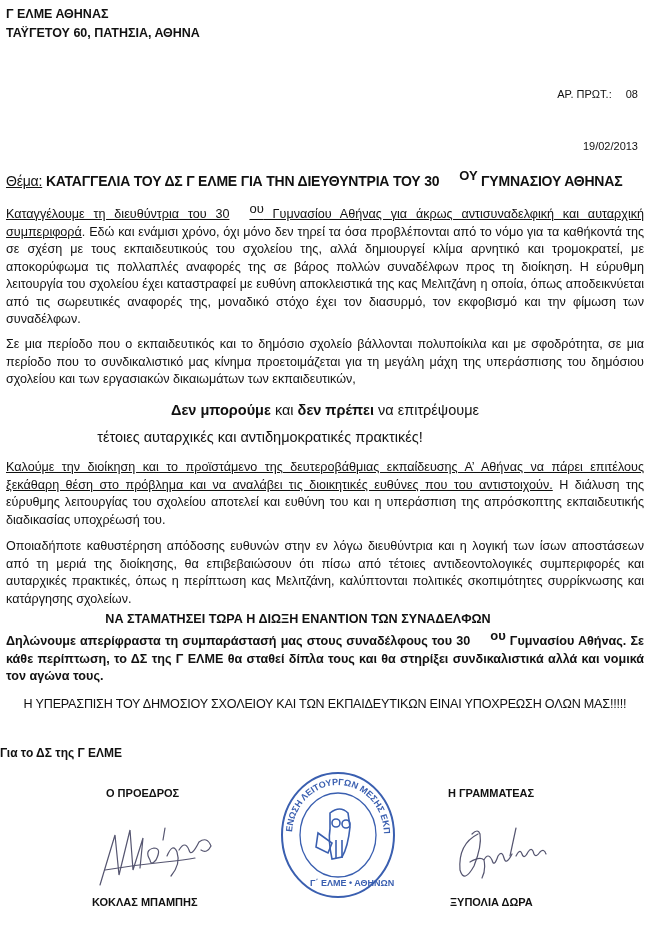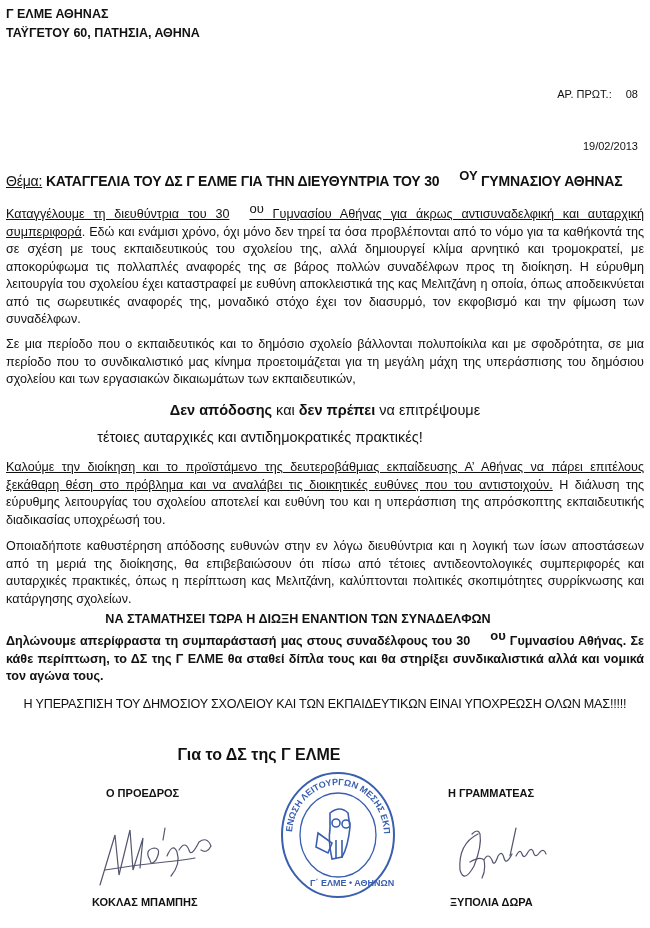--- a/index.html
+++ b/index.html
@@ -13,21 +13,21 @@
   .subject { left:6px; top:173px; font-size:14px; font-weight:bold; white-space:nowrap; letter-spacing:-0.2px; }
   .subject .lbl { text-decoration:underline; font-weight:normal; }
   sup { font-size:13px; line-height:0; vertical-align:super;padding-left:20px; }
   .para { left:6px; width:638px; font-size:12.6px; line-height:17.5px; text-align:justify; }
   .para u { }
   .bold { font-weight:bold; }
   .callout1 { left:0; width:650px; top:402px; font-size:14.5px; text-align:center; }
   .callout2 { left:0; width:520px; top:429px; font-size:14.5px; text-align:center; }
   .heading2 { left:0; width:596px; top:612px; font-size:12.6px; font-weight:bold; text-align:center; }
   .heading3 { left:0; width:650px; top:697px; font-size:12.6px; font-weight:normal; text-align:center; white-space:nowrap; letter-spacing:-0.2px; }
-  .forDs { left:0; width:518px; top:746px; font-size:16px; font-weight:bold; text-align:center; }
+  .forDs { left:0; width:518px; top:746px; font-size:12px; font-weight:bold; }
   .role { font-size:11px; font-weight:bold; white-space:nowrap; }
   .name { font-size:11px; font-weight:bold; white-space:nowrap; }
   .sig { position:absolute; }
   .stamp { left:278px; top:768px; width:120px; height:135px; }
 </style>
 </head>
 <body>
 
 <div class="abs hdr">
   <div>Γ ΕΛΜΕ ΑΘΗΝΑΣ</div>
@@ -43,21 +43,21 @@
   <span class="lbl">Θέμα:</span><span> ΚΑΤΑΓΓΕΛΙΑ ΤΟΥ ΔΣ Γ ΕΛΜΕ ΓΙΑ ΤΗΝ ΔΙΕΥΘΥΝΤΡΙΑ ΤΟΥ 30</span><sup>ΟΥ</sup><span> ΓΥΜΝΑΣΙΟΥ ΑΘΗΝΑΣ</span>
 </div>
 
 <div class="abs para" style="top:206px;">
   <u><span>Καταγγέλουμε τη διευθύντρια του 30</span><sup>ου</sup><span> Γυμνασίου Αθήνας για άκρως αντισυναδελφική και αυταρχική συμπεριφορά</span></u><span>. Εδώ και ενάμισι χρόνο, όχι μόνο δεν τηρεί τα όσα προβλέπονται από το νόμο για  τα καθήκοντά της σε σχέση με τους εκπαιδευτικούς του σχολείου της, αλλά δημιουργεί κλίμα αρνητικό και τρομοκρατεί, με αποκορύφωμα τις πολλαπλές αναφορές της σε βάρος πολλών συναδέλφων προς τη διοίκηση. Η εύρυθμη λειτουργία του σχολείου έχει καταστραφεί με ευθύνη αποκλειστικά της κας Μελιτζάνη η οποία, όπως αποδεικνύεται από τις σωρευτικές αναφορές της, μοναδικό στόχο έχει τον διασυρμό, τον εκφοβισμό και την φίμωση των συναδέλφων.</span>
 </div>
 
 <div class="abs para" style="top:336px;">Σε μια περίοδο που ο εκπαιδευτικός και το δημόσιο σχολείο βάλλονται πολυποίκιλα και με σφοδρότητα, σε μια περίοδο που το συνδικαλιστικό μας κίνημα προετοιμάζεται για τη  μεγάλη  μάχη της υπεράσπισης του δημόσιου σχολείου και των εργασιακών δικαιωμάτων των εκπαιδευτικών,</div>
 
 <div class="abs callout1">
-  <b>Δεν απόδοσης</b><span> και </span><b>δεν πρέπει</b><span> να επιτρέψουμε</span>
+  <b>Δεν μπορούμε</b><span> και </span><b>δεν πρέπει</b><span> να επιτρέψουμε</span>
 </div>
 <div class="abs callout2">τέτοιες αυταρχικές και αντιδημοκρατικές  πρακτικές!</div>
 
 <div class="abs para" style="top:459px;">
   <u>Καλούμε την διοίκηση και το προϊστάμενο της δευτεροβάθμιας εκπαίδευσης Α’ Αθήνας να πάρει επιτέλους ξεκάθαρη θέση στο πρόβλημα και να αναλάβει τις διοικητικές ευθύνες που του αντιστοιχούν.</u><span> Η διάλυση της εύρυθμης λειτουργίας του σχολείου αποτελεί και ευθύνη του και η υπεράσπιση της απρόσκοπτης εκπαιδευτικής διαδικασίας υποχρέωσή του.</span>
 </div>
 
 <div class="abs para" style="top:538px;">Οποιαδήποτε καθυστέρηση απόδοσης ευθυνών στην εν λόγω διευθύντρια και η λογική των ίσων αποστάσεων από τη μεριά της διοίκησης, θα επιβεβαιώσουν ότι πίσω από τέτοιες αντιδεοντολογικές συμπεριφορές και αυταρχικές πρακτικές, όπως η περίπτωση κας Μελιτζάνη, καλύπτονται πολιτικές σκοπιμότητες συρρίκνωσης και κατάργησης σχολείων.</div>
 
 <div class="abs heading2">ΝΑ ΣΤΑΜΑΤΗΣΕΙ ΤΩΡΑ Η ΔΙΩΞΗ ΕΝΑΝΤΙΟΝ ΤΩΝ ΣΥΝΑΔΕΛΦΩΝ</div>

